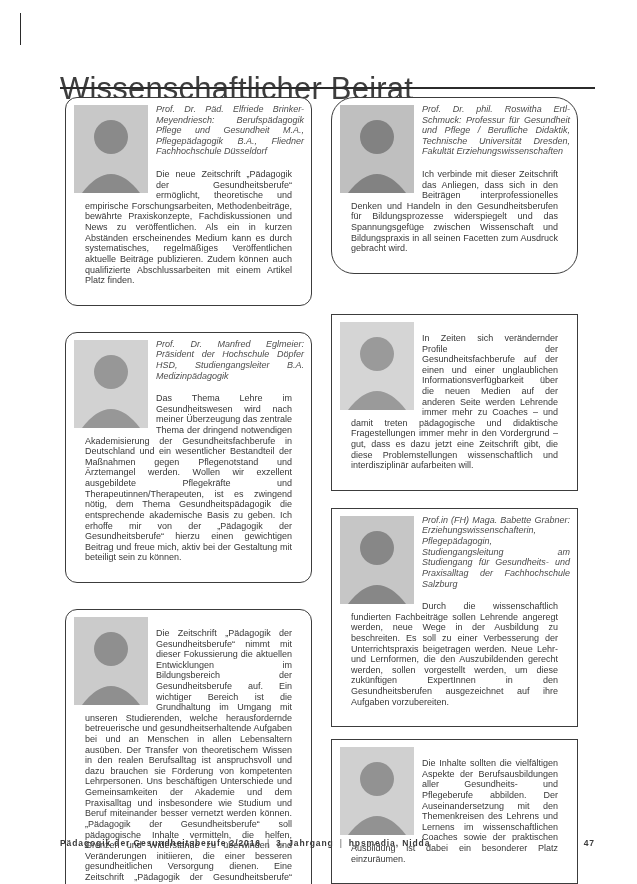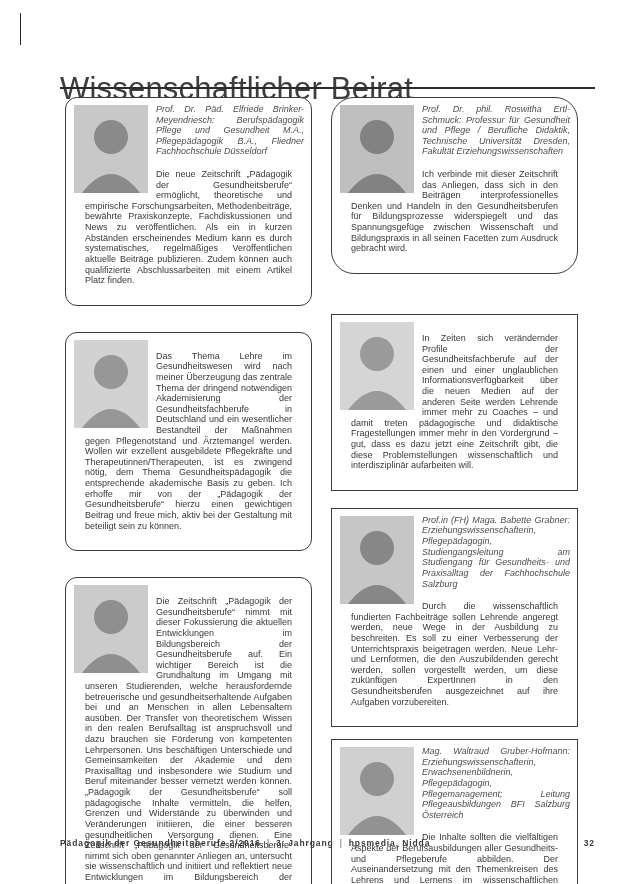--- a/index.html
+++ b/index.html
@@ -70,20 +70,21 @@
     </article>
 
     <article class="card card-2">
       <div class="photo">
         <svg viewBox="0 0 74 88" xmlns="http://www.w3.org/2000/svg">
           <rect width="74" height="88" fill="#d2d2d2"></rect>
             <circle cx="37" cy="32" r="17" fill="#979797"></circle>
             <path d="M8 88 Q37 50 66 88 Z" fill="#979797"></path>
         </svg>
       </div>
+      <p class="who">Prof. Dr. Manfred Eglmeier: Präsident der Hochschule Döpfer HSD, Studiengangsleiter B.A. Medizinpädagogik</p>
       <p class="bio">Das Thema Lehre im Gesundheitswesen wird nach meiner Überzeugung das zentrale Thema der dringend notwendigen Akademisierung der Gesundheitsfachberufe in Deutschland und ein wesentlicher Bestandteil der Maßnahmen gegen Pflegenotstand und Ärztemangel werden. Wollen wir exzellent ausgebildete Pflegekräfte und Therapeutinnen/Therapeuten, ist es zwingend nötig, dem Thema Gesundheitspädagogik die entsprechende akademische Basis zu geben. Ich erhoffe mir von der „Pädagogik der Gesundheitsberufe“ hierzu einen gewichtigen Beitrag und freue mich, aktiv bei der Gestaltung mit beteiligt sein zu können.</p>
     </article>
 
     <article class="card card-3">
       <div class="photo">
         <svg viewBox="0 0 74 88" xmlns="http://www.w3.org/2000/svg">
           <rect width="74" height="88" fill="#cbcbcb"></rect>
             <circle cx="37" cy="32" r="17" fill="#8f8f8f"></circle>
             <path d="M8 88 Q37 50 66 88 Z" fill="#8f8f8f"></path>
         </svg>
@@ -131,25 +132,24 @@
     </article>
 
     <article class="card card-4">
       <div class="photo">
         <svg viewBox="0 0 74 88" xmlns="http://www.w3.org/2000/svg">
           <rect width="74" height="88" fill="#d0d0d0"></rect>
             <circle cx="37" cy="32" r="17" fill="#929292"></circle>
             <path d="M8 88 Q37 50 66 88 Z" fill="#929292"></path>
         </svg>
       </div>
-      <p class="who">Mag. Waltraud Gruber-Hofmann: Erziehungswissenschafterin, Erwachsenenbildnerin, Pflegepädagogin, Pflegemanagement; Leitung Pflegeausbildungen BFI Salzburg Österreich</p>
       <p class="bio">Die Inhalte sollten die vielfältigen Aspekte der Berufsausbildungen aller Gesundheits- und Pflegeberufe abbilden. Der Auseinandersetzung mit den Themenkreisen des Lehrens und Lernens im wissenschaftlichen Coaches sowie der praktischen Ausbildung ist dabei ein besonderer Platz einzuräumen.</p>
     </article>
 
   </div>
 </div>
 
 <div class="footer">
   <div>
     <span>Pädagogik der Gesundheitsberufe 2/2016</span><span class="sep">|</span><span>3. Jahrgang</span><span class="sep">|</span><span>hpsmedia, Nidda</span>
   </div>
-  <div>32</div>
+  <div>47</div>
 </div>
 
 </body></html>

